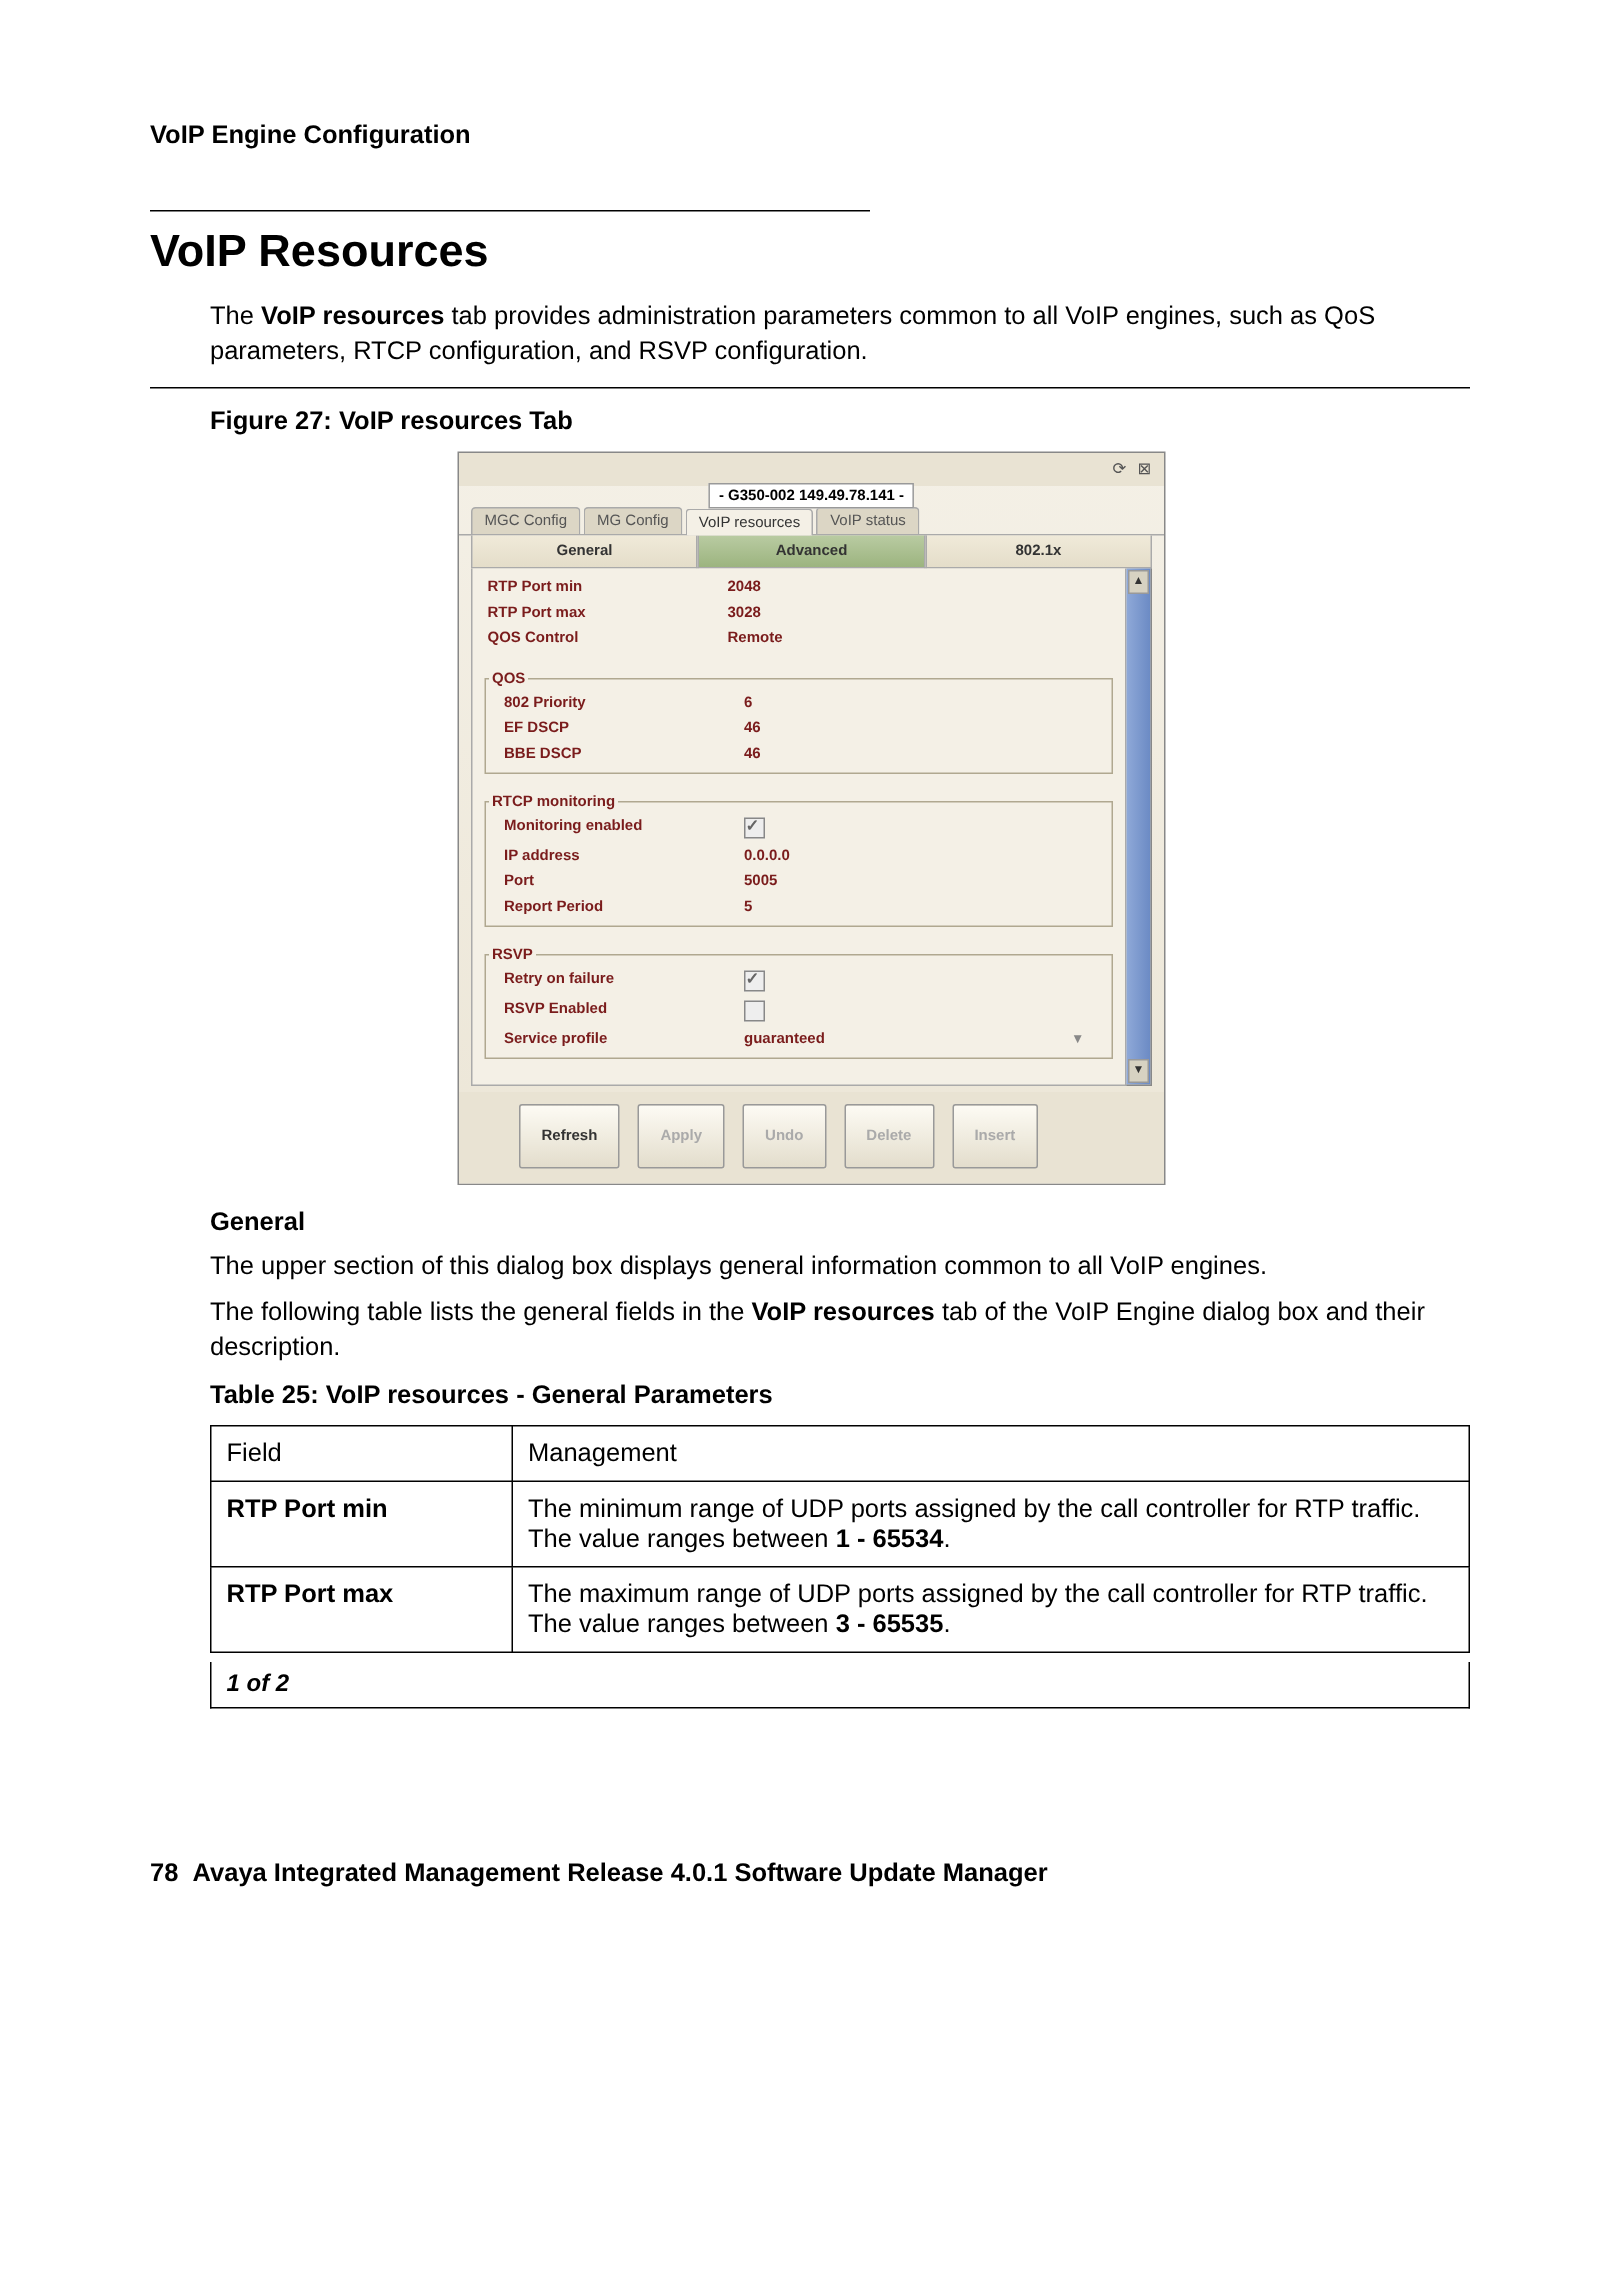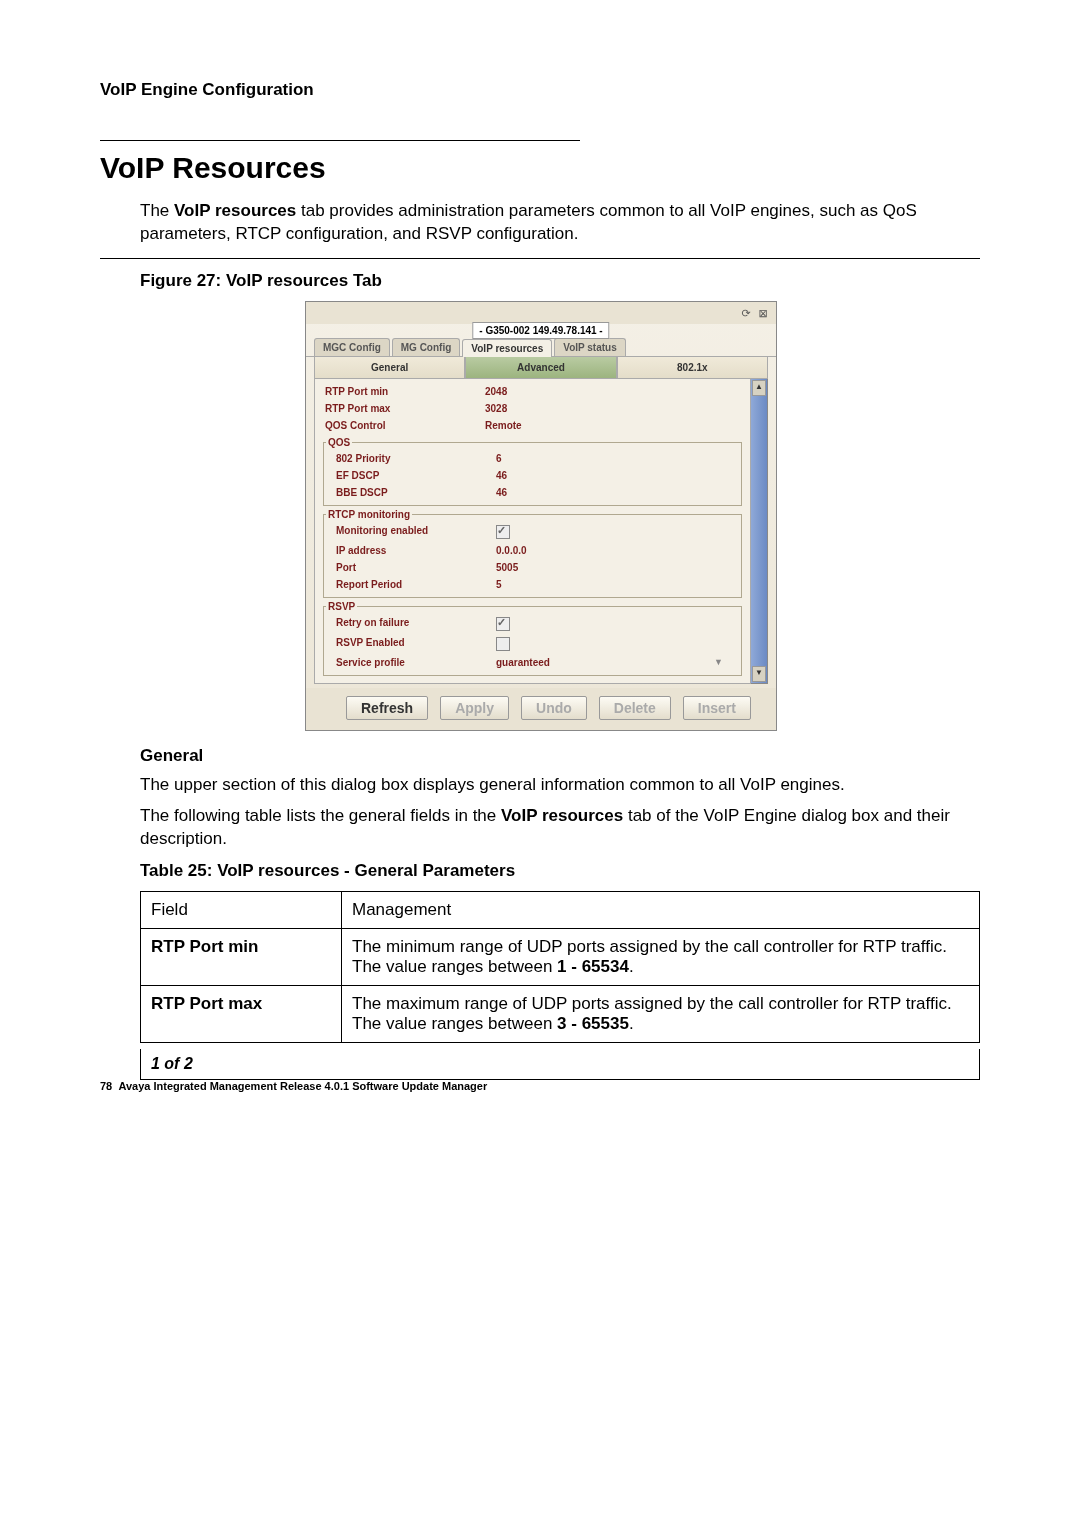--- a/index.html
+++ b/index.html
@@ -99,21 +99,21 @@
     align-items: flex-end;
   }
   .tab {
     font-size: 10px;
     color: #555;
     background: #dcd6c5;
     border: 1px solid #aaa;
     border-bottom: none;
     padding: 3px 8px;
     border-radius: 3px 3px 0 0;
-    font-weight: bold;
+    font-weight: normal;
   }
   .tab.active {
     background: #f4f0e6;
     color: #333;
     position: relative;
     top: 1px;
   }
   .subtabs-row {
     display: flex;
     padding: 0 8px;
@@ -166,21 +166,21 @@
   }
   .data-row {
     display: flex;
     padding: 3px 10px;
     font-weight: bold;
   }
   .data-row .lbl { width: 160px; color: #7a1c1c; }
   .data-row .val { color: #7a1c1c; }
   fieldset.group {
     border: 1px solid #b0a890;
-    margin: 3px 8px;
+    margin: 13px 8px;
     padding: 2px 2px 4px 2px;
   }
   fieldset.group legend {
     color: #7a1c1c;
     font-weight: bold;
     font-size: 10px;
     padding: 0 2px;
   }
   .chk {
     display:inline-block;
@@ -207,23 +207,23 @@
     font-size:9px;
     color:#888;
   }
   .button-bar {
     display:flex;
     gap:12px;
     padding: 8px 12px 10px 40px;
     background:#e9e3d3;
   }
   .btn {
-    font-size:14px;
+    font-size:10px;
     font-weight:bold;
-    padding:3px 14px;
+    padding:15px 14px;
     border:1px solid #999;
     background:linear-gradient(#fdfbf4,#e3ddcc);
     color:#333;
     border-radius:2px;
   }
   .btn.disabled { color:#aaa; }
   
   table.param-table {
     border-collapse: collapse;
     width: 100%;
@@ -240,21 +240,22 @@
   .table-pager {
     text-align: left;
     font-style: italic;
     font-weight: bold;
     padding: 6px 10px;
     border: 1px solid #000;
     border-top: none;
   }
   .footer {
     font-weight: bold;
-    font-size: 11px;
+    font-size: 17px;
+    margin-top: 100px;
   }
   b { font-weight: bold; }
 </style>
 </head>
 <body>
 
 <div class="page">
   <div class="header-running">VoIP Engine Configuration</div>
 
   <hr class="divider-short">

